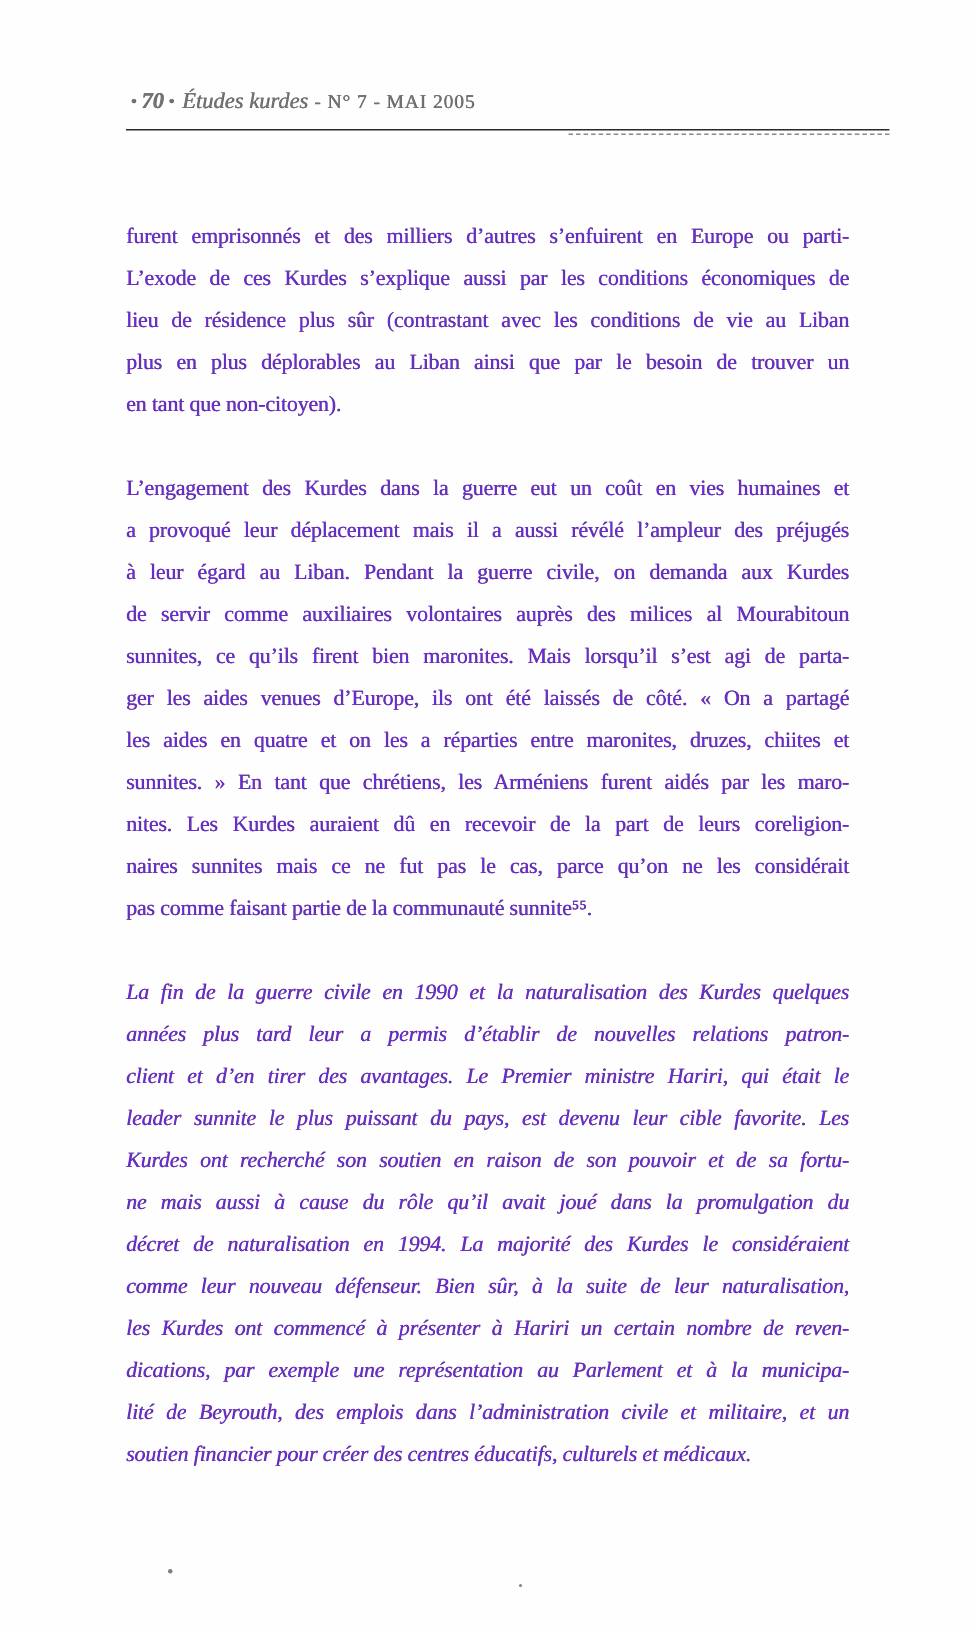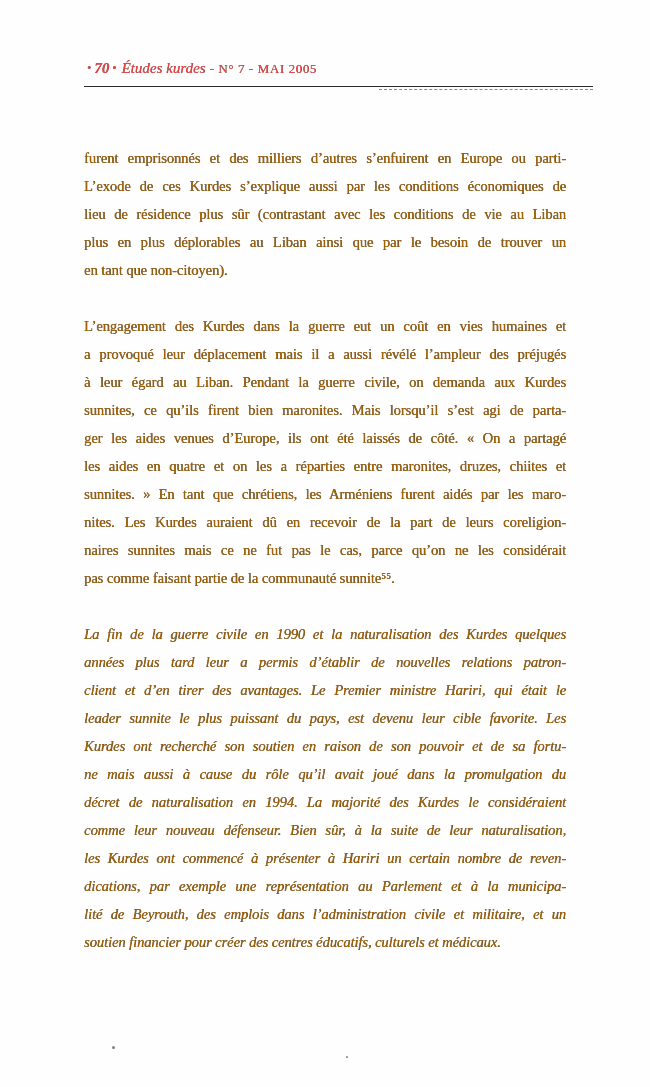--- a/index.html
+++ b/index.html
@@ -22,21 +22,21 @@
   }
 
   
   .running-header {
     position: absolute;
     top: 60px;
     left: 84px;
     width: 509px;
     font-size: 15px;
     white-space: nowrap;
-    color: #ef4444;
+    color: #737373;
     text-shadow: 0.3px 0 0.2px rgba(20,20,20,0.7);
   }
   .running-header .bullet {
     font-size: 12px;
     vertical-align: 1px;
     margin: 0 3px;
   }
   .running-header .page-number {
     font-style: italic;
     font-weight: bold;
@@ -70,21 +70,21 @@
 
   
   .body-text {
     position: absolute;
     top: 144px;
     left: 84px;
     width: 482px;
     font-size: 14.6px;
     line-height: 28px;
     letter-spacing: -0.1px;
-    color: #a16207;
+    color: #6d28d9;
     text-shadow: 0.3px 0 0.25px rgba(20,20,20,0.75);
   }
   .paragraph {
     margin: 0 0 28px 0;
   }
   .paragraph:last-child {
     margin-bottom: 0;
     font-style: italic;
   }
   .line {
@@ -122,20 +122,21 @@
         <div class="line">furent emprisonnés et des milliers d’autres s’enfuirent en Europe ou parti-</div>
         <div class="line">L’exode de ces Kurdes s’explique aussi par les conditions économiques de</div>
         <div class="line">lieu de résidence plus sûr (contrastant avec les conditions de vie au Liban</div>
         <div class="line">plus en plus déplorables au Liban ainsi que par le besoin de trouver un</div>
         <div class="line last">en tant que non-citoyen).</div>
       </div>
       <div class="paragraph">
         <div class="line">L’engagement des Kurdes dans la guerre eut un coût en vies humaines et</div>
         <div class="line">a provoqué leur déplacement mais il a aussi révélé l’ampleur des préjugés</div>
         <div class="line">à leur égard au Liban. Pendant la guerre civile, on demanda aux Kurdes</div>
+        <div class="line">de servir comme auxiliaires volontaires auprès des milices al Mourabitoun</div>
         <div class="line">sunnites, ce qu’ils firent bien maronites. Mais lorsqu’il s’est agi de parta-</div>
         <div class="line">ger les aides venues d’Europe, ils ont été laissés de côté. « On a partagé</div>
         <div class="line">les aides en quatre et on les a réparties entre maronites, druzes, chiites et</div>
         <div class="line">sunnites. » En tant que chrétiens, les Arméniens furent aidés par les maro-</div>
         <div class="line">nites. Les Kurdes auraient dû en recevoir de la part de leurs coreligion-</div>
         <div class="line">naires sunnites mais ce ne fut pas le cas, parce qu’on ne les considérait</div>
         <div class="line last">pas comme faisant partie de la communauté sunnite⁵⁵.</div>
       </div>
       <div class="paragraph">
         <div class="line">La fin de la guerre civile en 1990 et la naturalisation des Kurdes quelques</div>

